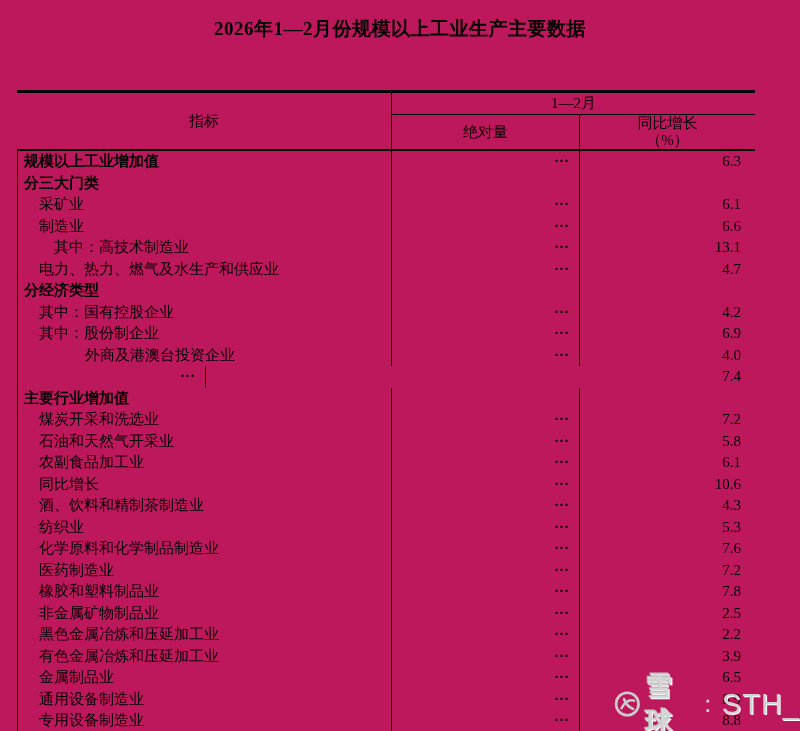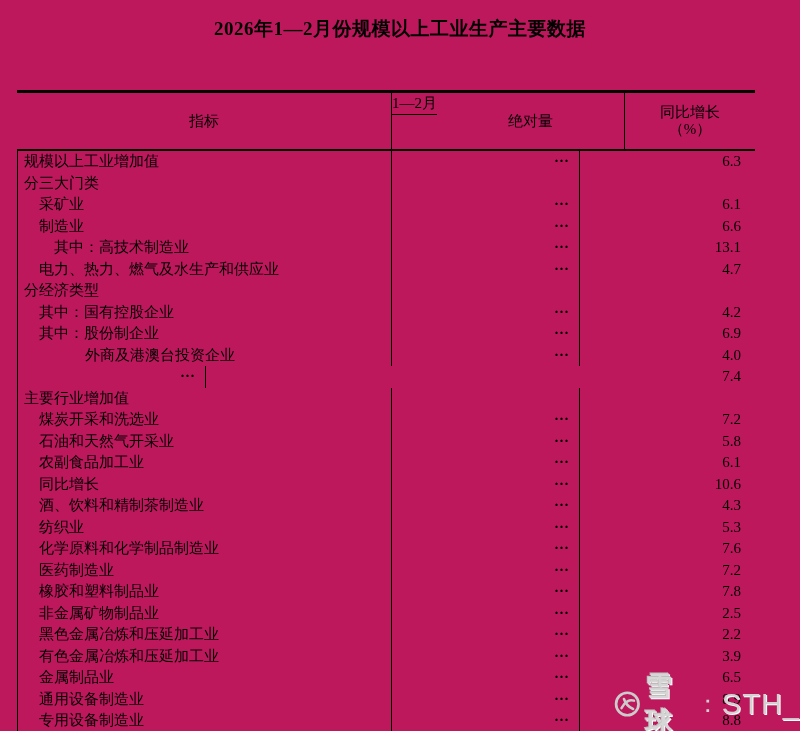--- a/index.html
+++ b/index.html
@@ -19,21 +19,21 @@
     border-top:3px solid #000;
     font-size:15px;
   }
 
   
   .thead { display:flex; height:58px; border-bottom:2px solid #000; }
   .indicator-cell {
     width:375px; border-right:1px solid #000;
     display:flex; align-items:center; justify-content:center;
   }
-  .head-right { width:363px; display:flex; flex-direction:row; }
+  .head-right { width:363px; display:flex; flex-direction:column; }
   .period-cell {
     height:22px; line-height:21px; text-align:center;
     border-bottom:1px solid #000;
   }
   .subhead { flex:1; display:flex; }
   .abs-head {
     width:188px; border-right:1px solid #000;
     display:flex; align-items:center; justify-content:center;
   }
   .growth-head {
@@ -51,21 +51,21 @@
   .cell-abs {
     width:188px; border-right:1px solid #000; height:100%;
     display:flex; align-items:center; justify-content:flex-end;
     padding-right:10px; font-weight:bold; letter-spacing:0px;
   }
   .cell-growth {
     flex:1; height:100%;
     display:flex; align-items:center; justify-content:flex-end;
     padding-right:14px;
   }
-  .bold { font-weight:normal; }
+  .bold { font-weight:bold; }
   .indent-0 { padding-left:6px; }
   .indent-1 { padding-left:21px; }
   .indent-2 { padding-left:36px; }
   .indent-3 { padding-left:67px; }
 
   
   .watermark {
     position:absolute; left:614px; top:684px; height:40px;
     display:flex; align-items:center; z-index:5;
     color:#c9c9c9; pointer-events:none;

